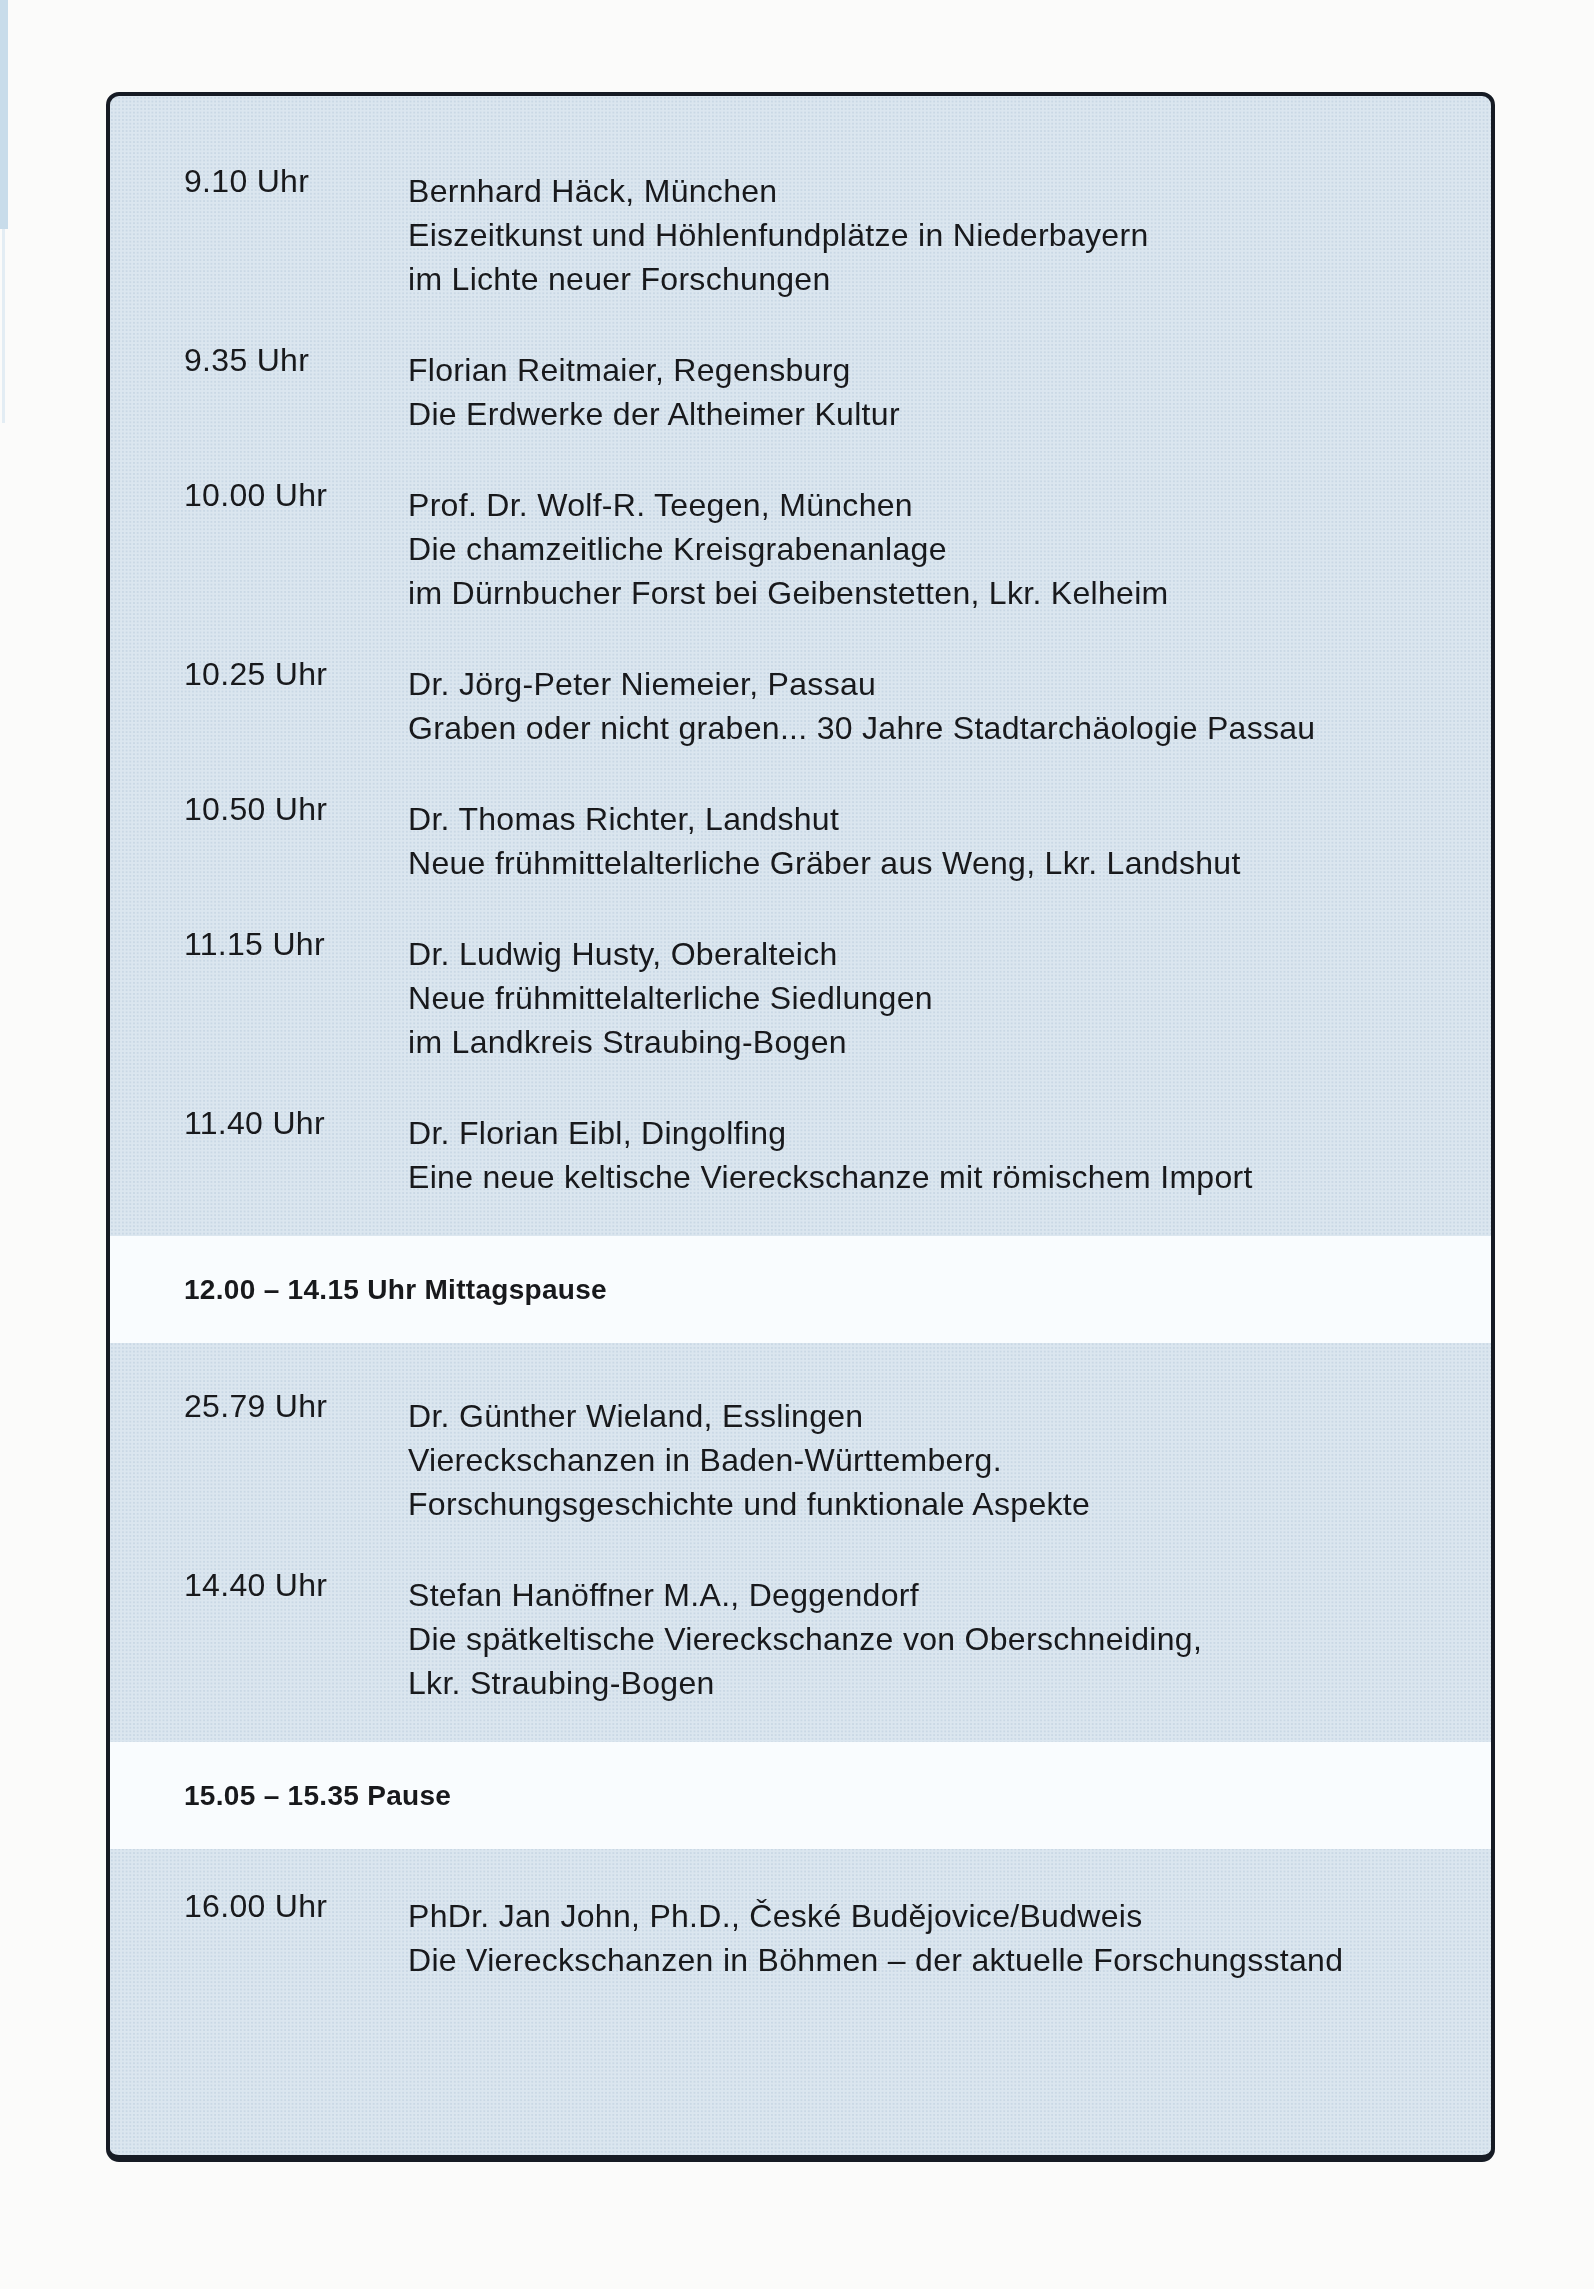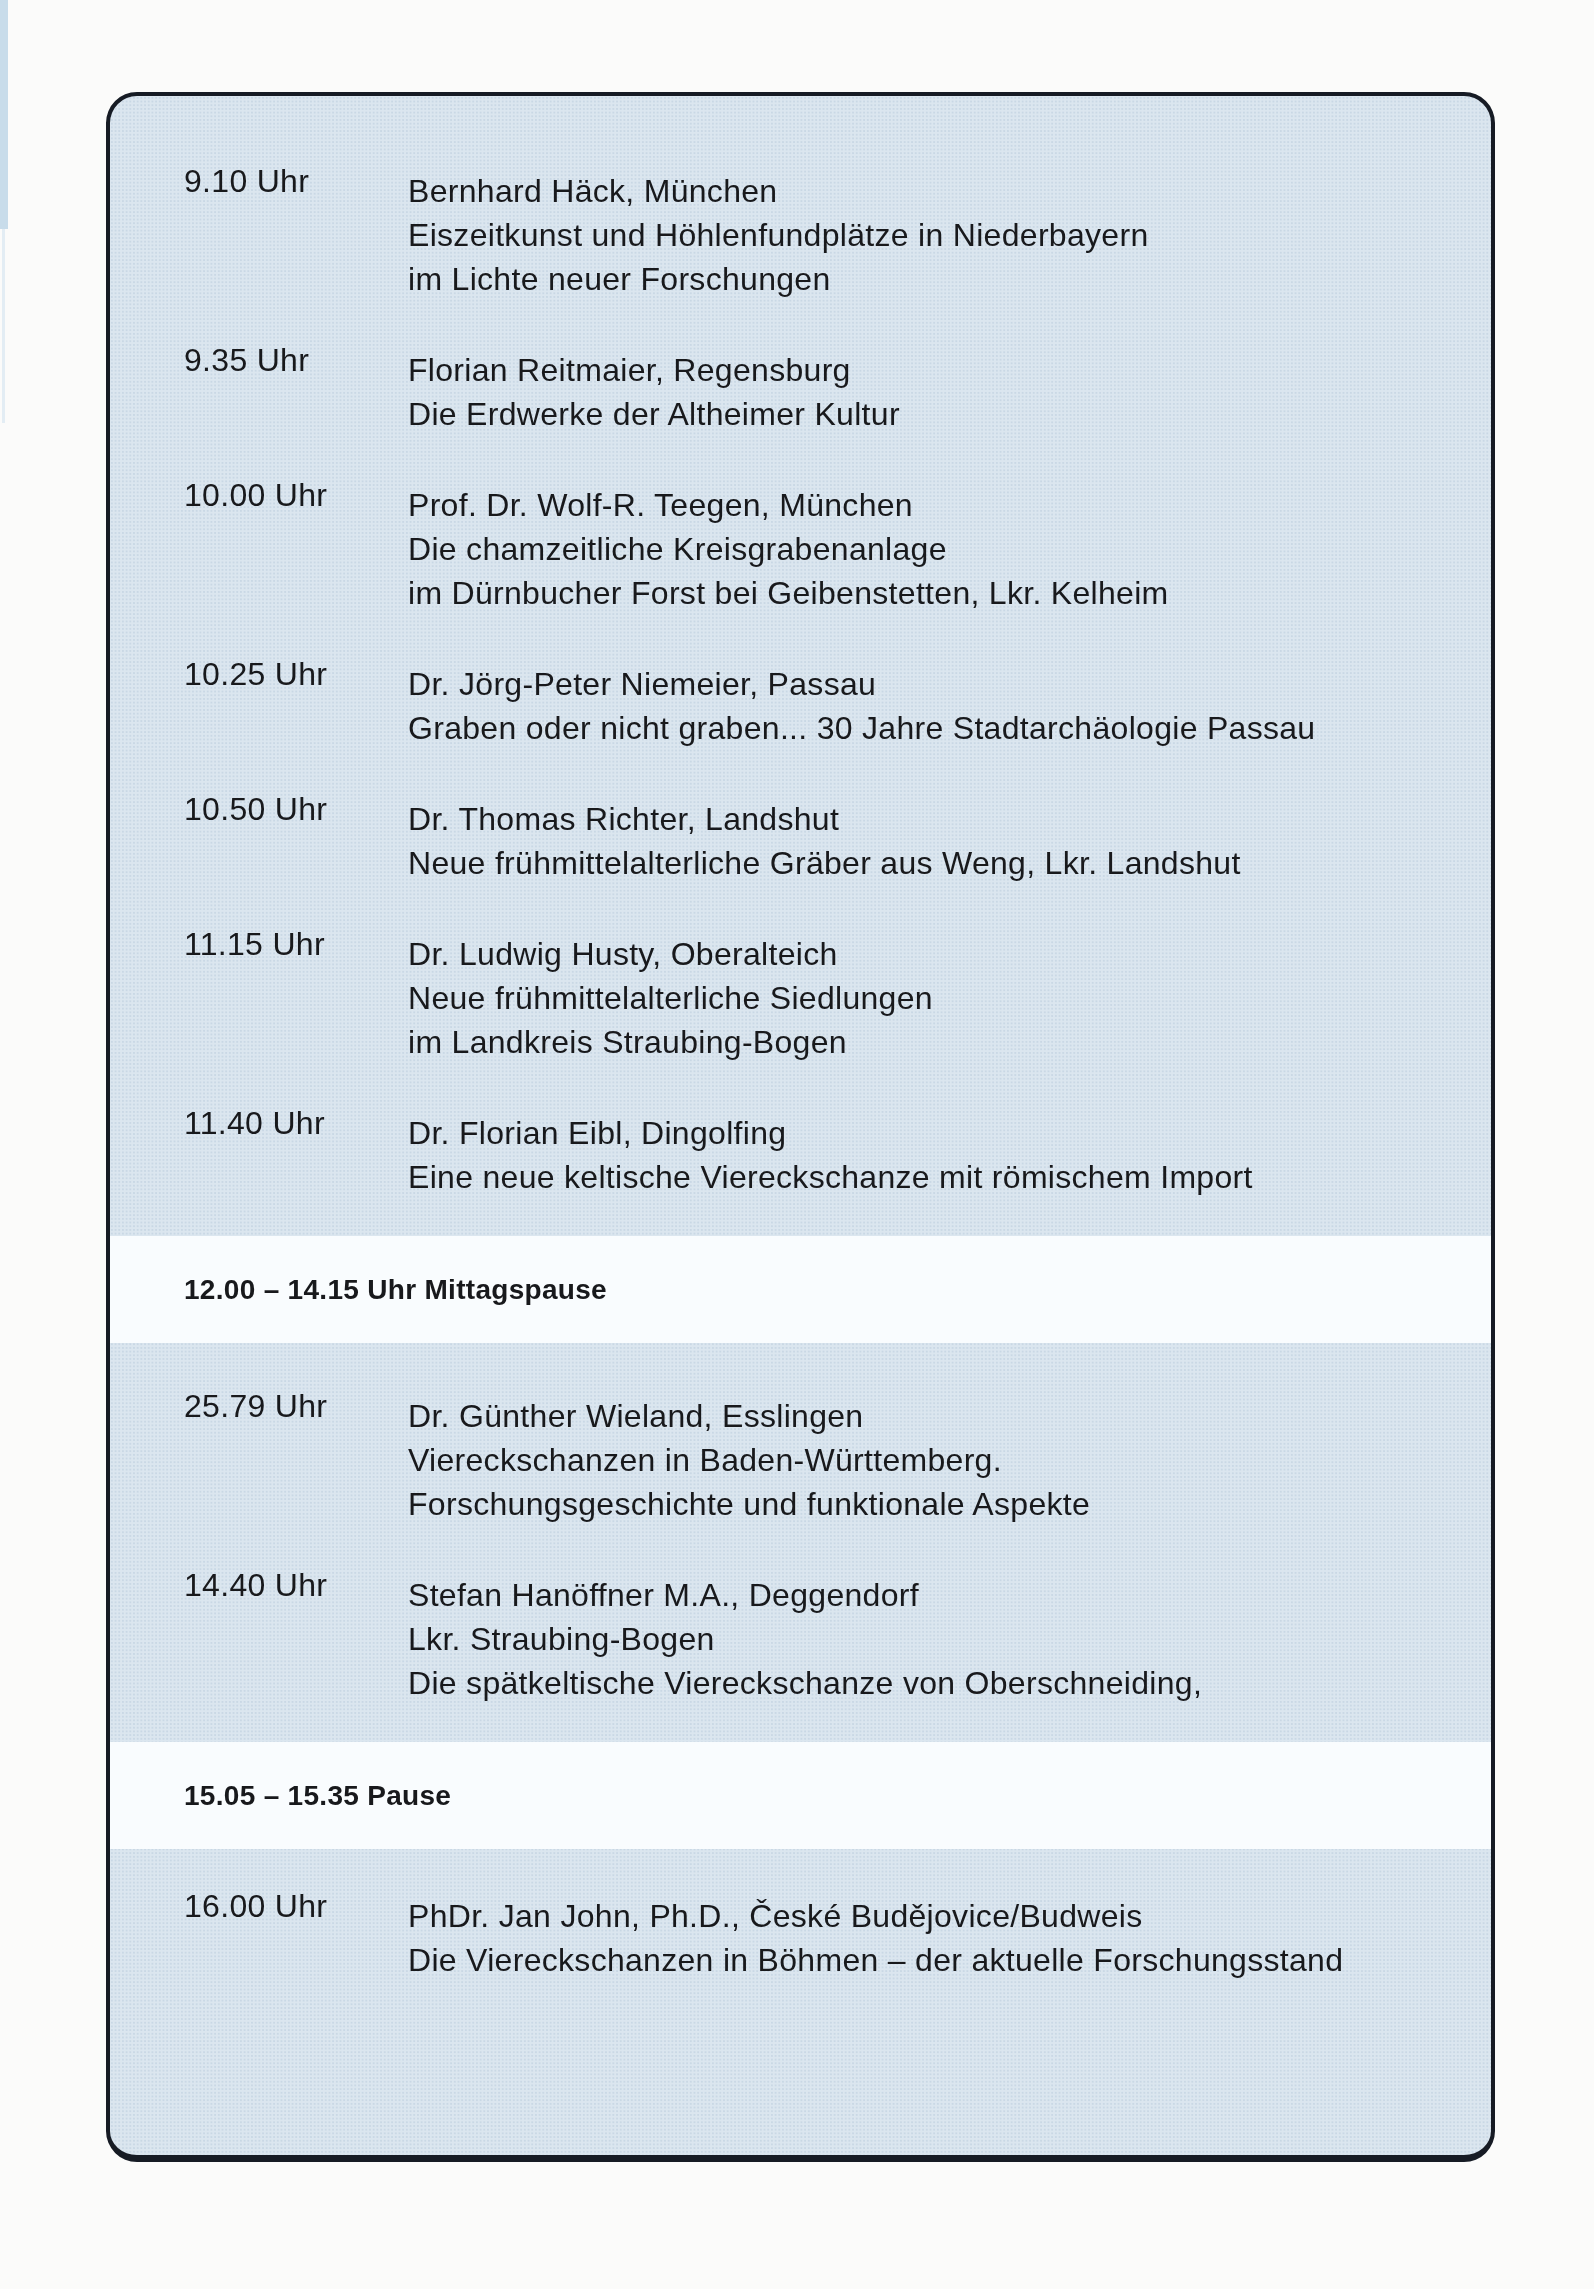--- a/index.html
+++ b/index.html
@@ -26,21 +26,21 @@
   }
   .program-card{
     position:absolute;left:106px;top:92px;
     width:1389px;height:2070px;
     box-sizing:border-box;
     background-color:var(--card-bg);
     background-image:radial-gradient(circle, rgba(138,165,192,0.22) 0.9px, rgba(0,0,0,0) 1.2px);
     background-size:3.7px 3.7px;
     border:4.6px solid var(--border-col);
     border-bottom-width:7.4px;
-    border-radius:31px;
+    border-radius:13px;
     overflow:hidden;
   }
   .card-content{
     box-sizing:border-box;
     padding:63px 37px 0 74px;
   }
   .talk-row{
     display:flex;
     align-items:flex-start;
     margin:0 0 37px 0;
@@ -149,22 +149,22 @@
           <div class="talk-line">Dr. Günther Wieland, Esslingen</div>
           <div class="talk-line">Viereckschanzen in Baden-Württemberg.</div>
           <div class="talk-line">Forschungsgeschichte und funktionale Aspekte</div>
         </div>
   </div>
 
   <div class="talk-row">
     <div class="talk-time">14.40 Uhr</div>
     <div class="talk-lines">
           <div class="talk-line">Stefan Hanöffner M.A., Deggendorf</div>
+          <div class="talk-line">Die spätkeltische Viereckschanze von Oberschneiding,</div>
           <div class="talk-line">Lkr. Straubing-Bogen</div>
-          <div class="talk-line">Die spätkeltische Viereckschanze von Oberschneiding,</div>
         </div>
   </div>
 
   <div class="break-band band-coffee">
     <div class="break-label">15.05 – 15.35 Pause</div>
   </div>
 
 
   <div class="talk-row">
     <div class="talk-time">16.00 Uhr</div>

